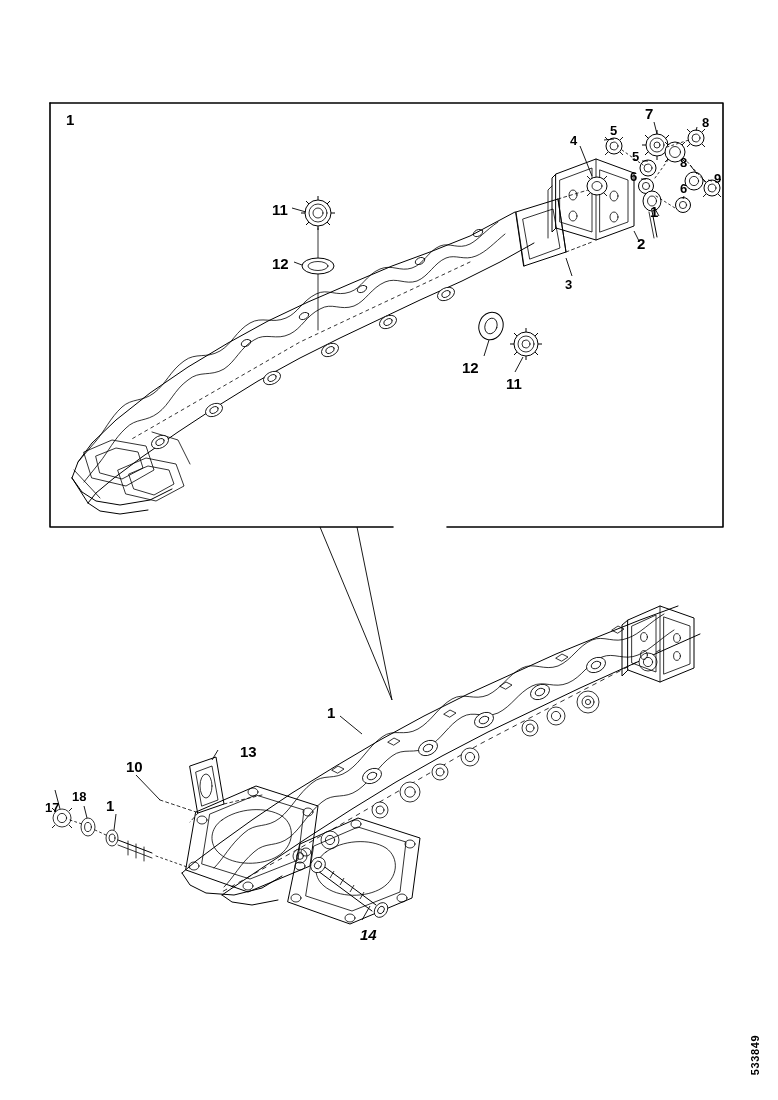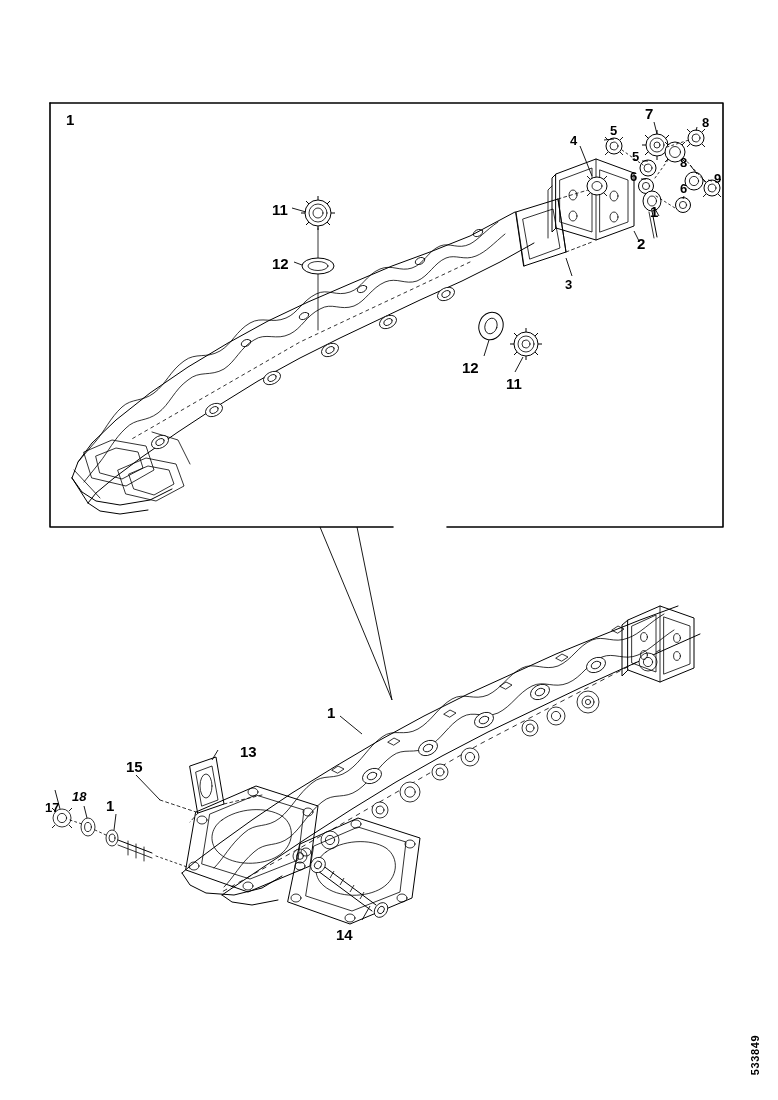--- a/index.html
+++ b/index.html
@@ -523,23 +523,23 @@
   <div class="callout sm" style="left:680px; top:182px;">6</div>
   <div class="callout sm" style="left:714px; top:172px;">9</div>
   <div class="callout" style="left:650px; top:204px;">1</div>
   <div class="callout" style="left:637px; top:236px;">2</div>
   <div class="callout sm" style="left:565px; top:278px;">3</div>
   <div class="callout" style="left:462px; top:360px;">12</div>
   <div class="callout" style="left:506px; top:376px;">11</div>
 
   <div class="callout" style="left:327px; top:705px;">1</div>
   <div class="callout" style="left:205px; top:744px;margin-left:35px;">13</div>
-  <div class="callout" style="left:126px; top:759px;">15</div>
+  <div class="callout" style="left:126px; top:759px;">10</div>
   <div class="callout sm" style="left:45px;  top:801px;text-align:right;">17</div>
-  <div class="callout sm" style="left:72px;  top:790px;font-style:italic;">18</div>
+  <div class="callout sm" style="left:72px;  top:790px;">18</div>
   <div class="callout" style="left:106px; top:798px;">1</div>
-  <div class="callout" style="left:336px; top:927px;">14</div>
+  <div class="callout" style="left:360px; top:927px;font-style:italic;">14</div>
 
   <div class="refwrap">
     <span class="rot">533849</span>
   </div>
 
 </div>
 
 </body></html>

